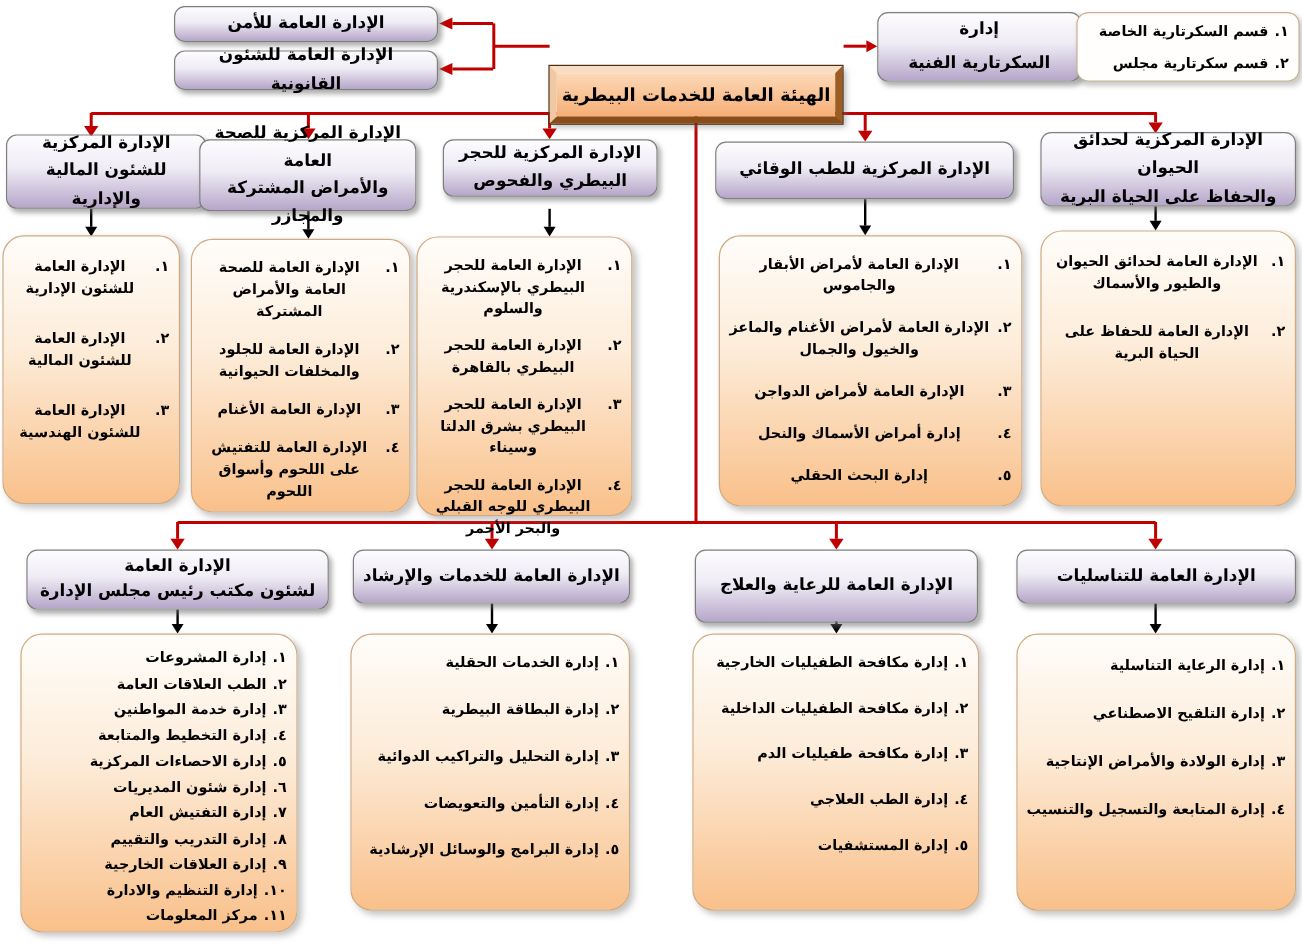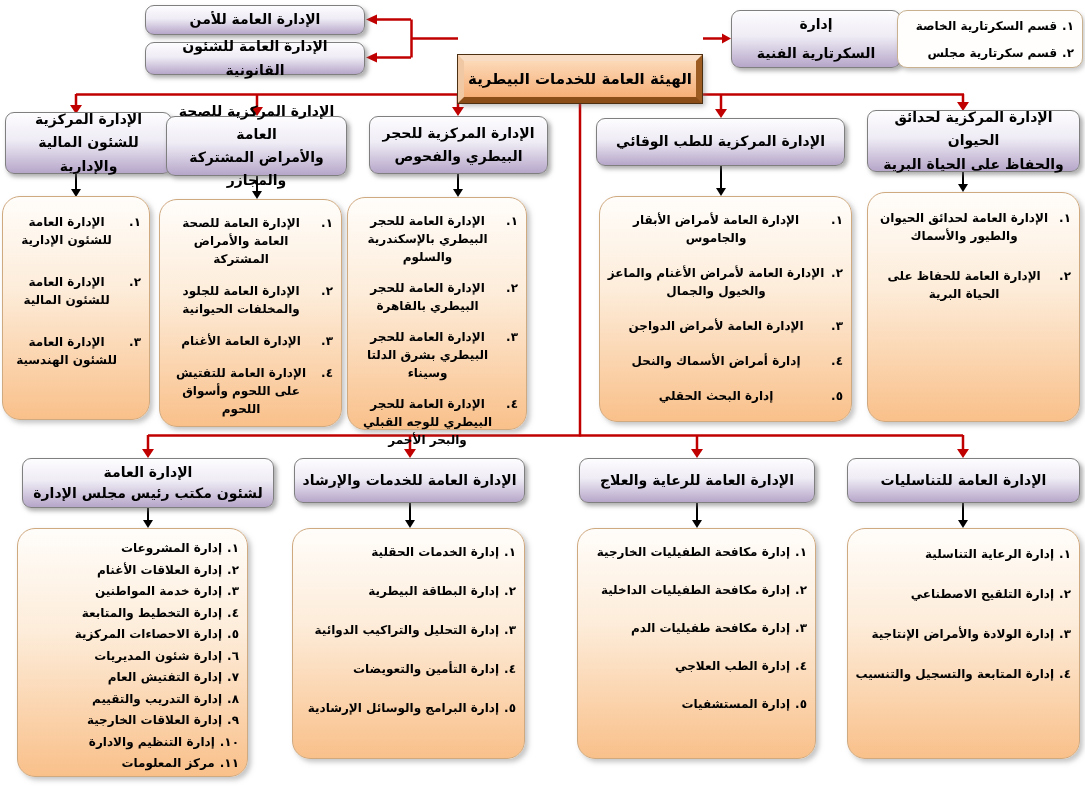--- a/index.html
+++ b/index.html
@@ -134,21 +134,21 @@
   </div>
 
   <div class="box lav hdr" style="left:5px;top:112px;width:167px;height:62px">
     <span>الإدارة المركزية
 للشئون المالية والإدارية</span>
   </div>
   <div class="box lav hdr" style="left:166px;top:116px;width:181px;height:60px">
     <span>الإدارة المركزية للصحة العامة
 والأمراض المشتركة والمجازر</span>
   </div>
-  <div class="box lav hdr" style="left:369px;top:116px;width:179px;height:58px">
+  <div class="box lav hdr" style="left:369px;top:116px;width:179px;height:48px">
     <span>الإدارة المركزية للحجر
 البيطري والفحوص</span>
   </div>
   <div class="box lav hdr" style="left:596px;top:118px;width:249px;height:48px">
     <span>الإدارة المركزية للطب الوقائي</span>
   </div>
   <div class="box lav hdr" style="left:867px;top:110px;width:213px;height:62px">
     <span>الإدارة المركزية لحدائق الحيوان
 والحفاظ على الحياة البرية</span>
   </div>
@@ -246,36 +246,36 @@
       </div>
   </div>
 
   <div class="box lav hdr" style="left:294px;top:458px;width:231px;height:45px">
     <span>الإدارة العامة للخدمات والإرشاد</span>
   </div>
   <div class="box lav hdr" style="left:22px;top:458px;width:252px;height:50px;line-height:1.5">
     <span>الإدارة العامة
 لشئون مكتب رئيس مجلس الإدارة</span>
   </div>
-  <div class="box lav hdr" style="left:579px;top:458px;width:236px;height:45px">
+  <div class="box lav hdr" style="left:579px;top:458px;width:236px;height:61px">
     <span>الإدارة العامة للرعاية والعلاج</span>
   </div>
   <div class="box lav hdr" style="left:847px;top:458px;width:233px;height:45px">
     <span>الإدارة العامة للتناسليات</span>
   </div>
 
   <div class="box peach start" style="left:17px;top:528px;width:231px;height:249px">
     <div class="items" style="--gap:3.5px;--pt:10px">
         <div class="li">
           <span class="num">١.</span>
           <span class="txt">إدارة المشروعات</span>
         </div>
         <div class="li">
           <span class="num">٢.</span>
-          <span class="txt">إدارة العلاقات الأغنام</span>
+          <span class="txt">الطب العلاقات العامة</span>
         </div>
         <div class="li">
           <span class="num">٣.</span>
           <span class="txt">إدارة خدمة المواطنين</span>
         </div>
         <div class="li">
           <span class="num">٤.</span>
           <span class="txt">إدارة التخطيط والمتابعة</span>
         </div>
         <div class="li">

